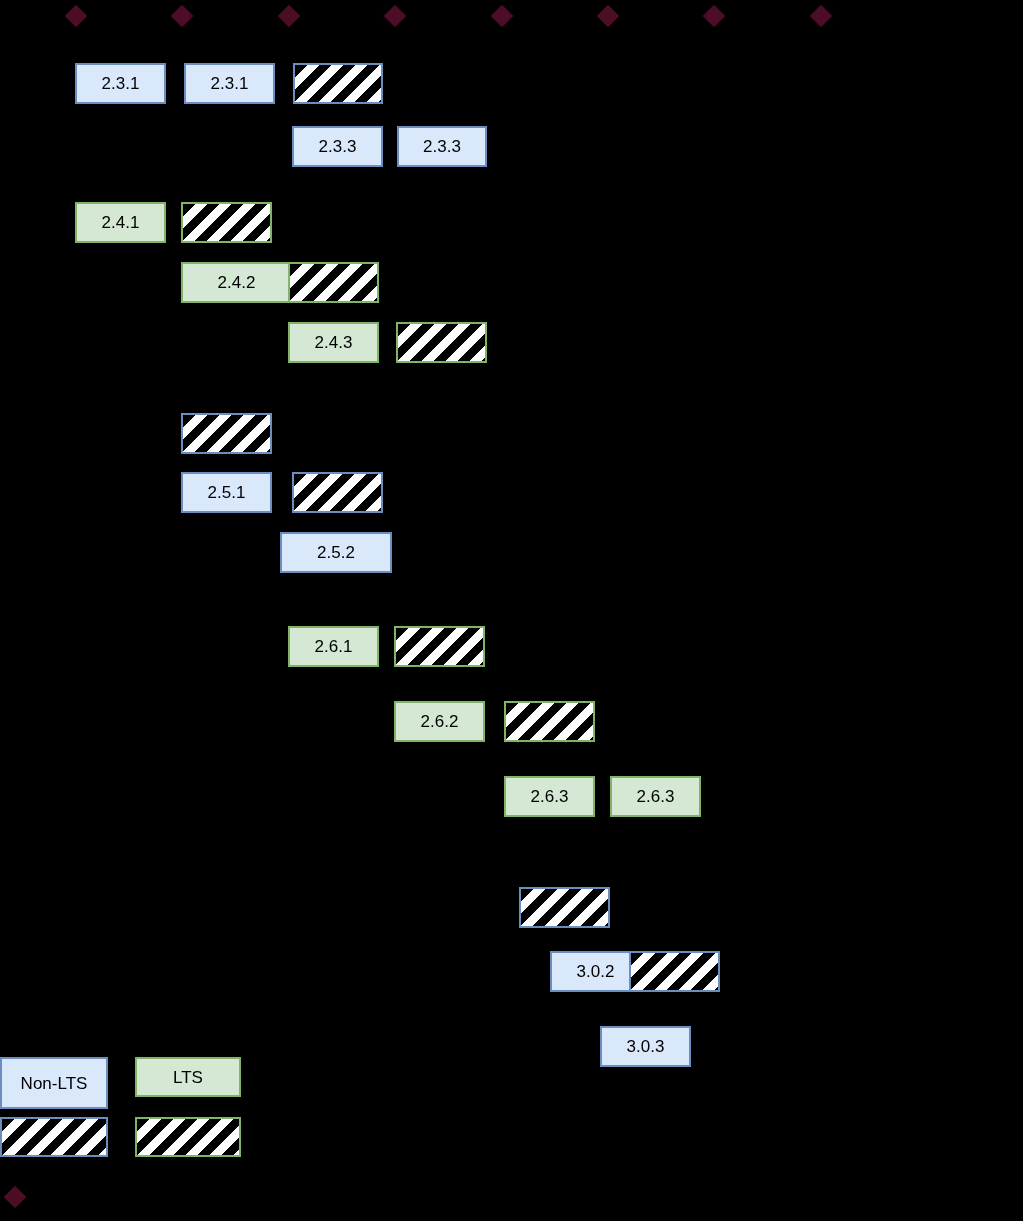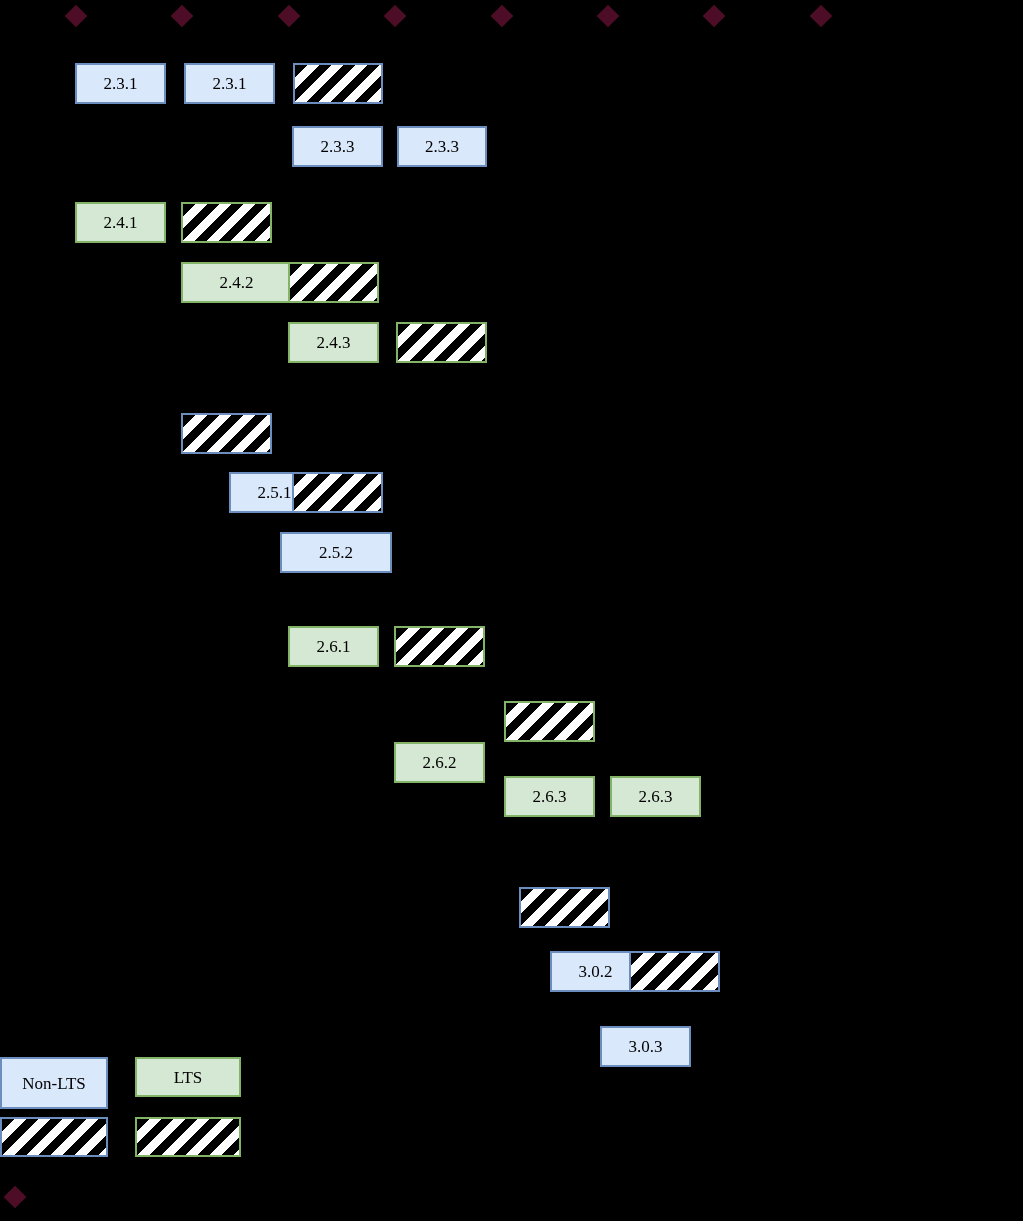--- a/index.html
+++ b/index.html
@@ -6,21 +6,21 @@
     margin: 0;
     padding: 0;
     background: #000000;
   }
   #canvas {
     position: relative;
     width: 1023px;
     height: 1221px;
     background: #000000;
     overflow: hidden;
-    font-family: Liberation Serif, serif;
+    font-family: Liberation Sans, sans-serif;
     border-radius: 30px;
   }
   .box {
     position: absolute;
     box-sizing: border-box;
     display: flex;
     align-items: center;
     justify-content: center;
     font-size: 17px;
     color: var(--label-color, #000000);
@@ -80,32 +80,32 @@
     <div class="box lts hatched" style="left: 181px; top: 202px; width: 91px; height: 41px;"></div>
     <div class="box lts solid" style="left: 181px; top: 262px; width: 111px; height: 41px;">
       <span>2.4.2</span>
     </div>
     <div class="box lts hatched" style="left: 288px; top: 262px; width: 91px; height: 41px;"></div>
     <div class="box lts solid" style="left: 288px; top: 322px; width: 91px; height: 41px; align-items: center;">
       <span>2.4.3</span>
     </div>
     <div class="box lts hatched" style="left: 396px; top: 322px; width: 91px; height: 41px;"></div>
     <div class="box non-lts hatched" style="left: 181px; top: 413px; width: 91px; height: 41px;"></div>
-    <div class="box non-lts solid" style="left: 181px; top: 472px; width: 91px; height: 41px; margin-left: 48px;">
+    <div class="box non-lts solid" style="left: 181px; top: 472px; width: 91px; height: 41px;">
       <span>2.5.1</span>
     </div>
     <div class="box non-lts hatched" style="left: 292px; top: 472px; width: 91px; height: 41px;"></div>
     <div class="box non-lts solid" style="left: 280px; top: 532px; width: 112px; height: 41px;">
       <span>2.5.2</span>
     </div>
     <div class="box lts solid" style="left: 288px; top: 626px; width: 91px; height: 41px;">
       <span>2.6.1</span>
     </div>
     <div class="box lts hatched" style="left: 394px; top: 626px; width: 91px; height: 41px;"></div>
-    <div class="box lts solid" style="left: 394px; top: 701px; width: 91px; height: 41px; margin-top: 41px;">
+    <div class="box lts solid" style="left: 394px; top: 701px; width: 91px; height: 41px;">
       <span>2.6.2</span>
     </div>
     <div class="box lts hatched" style="left: 504px; top: 701px; width: 91px; height: 41px;"></div>
     <div class="box lts solid" style="left: 504px; top: 776px; width: 91px; height: 41px;">
       <span>2.6.3</span>
     </div>
     <div class="box lts solid" style="left: 610px; top: 776px; width: 91px; height: 41px;">
       <span>2.6.3</span>
     </div>
     <div class="box non-lts hatched" style="left: 519px; top: 887px; width: 91px; height: 41px;"></div>

